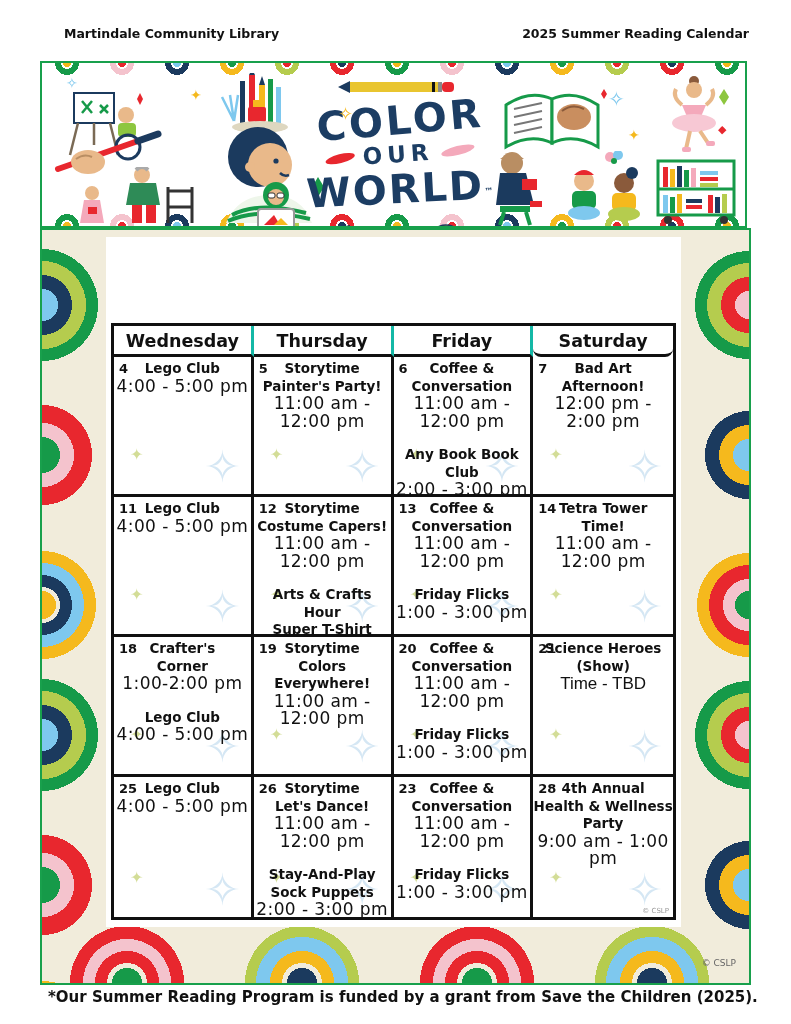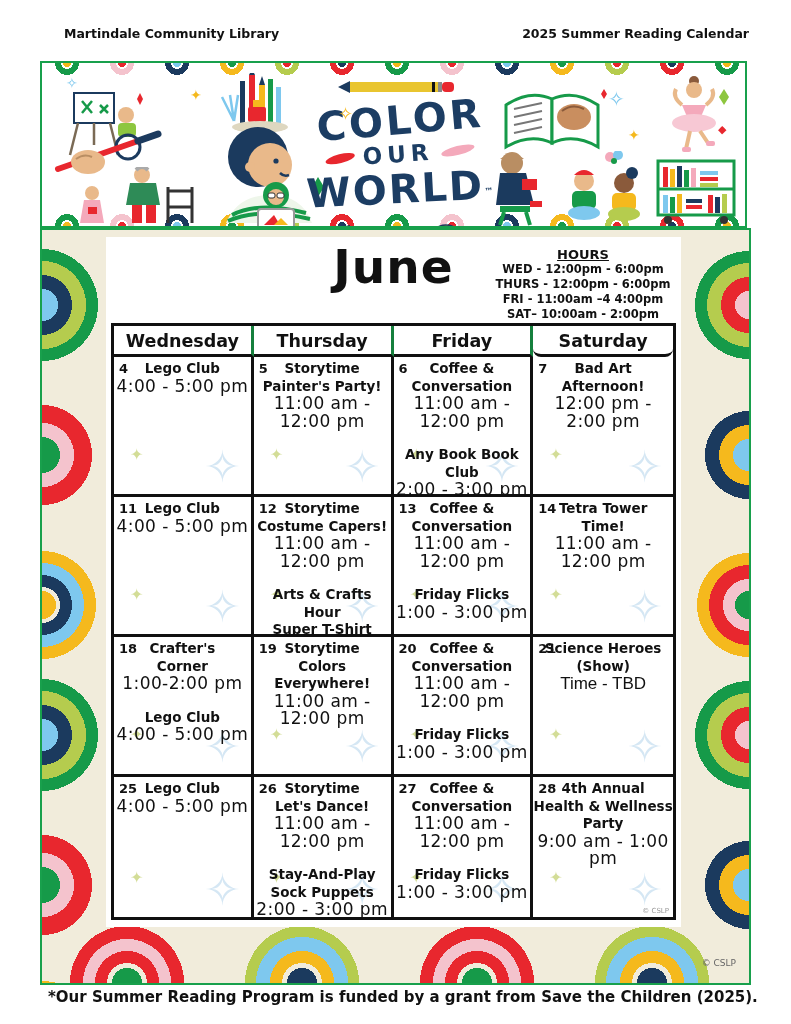--- a/index.html
+++ b/index.html
@@ -68,21 +68,21 @@
   .chead { position:relative; height:86px; }
   .june { position:absolute; left:50%; top:2px; transform:translateX(-50%);
           font-size:47px; font-weight:bold; letter-spacing:1px; }
   .hours { position:absolute; right:2px; top:10px; width:192px; text-align:center;
            font-weight:bold; font-size:11.5px; line-height:15px; }
   .hours .ht { font-size:13px; text-decoration:underline; }
 
   .grid { position:absolute; left:5px; right:5px; top:86px; display:grid;
           grid-template-columns:repeat(4,1fr); border:3px solid #101010; background:#fff; }
   .hcell { height:31px; line-height:31px; text-align:center; font-weight:bold; font-size:17.5px;
-           border-right:3px solid #15803d; border-bottom:3px solid #101010; }
+           border-right:3px solid #14b8a6; border-bottom:3px solid #101010; }
   .hcell:nth-child(4n) { border-right:none;border-radius:8px; }
   .cell { position:relative; height:140px; padding-top:3px; text-align:center;
           border-right:3px solid #101010; border-bottom:3px solid #101010; overflow:hidden; }
   .cell:nth-child(4n+8) { border-right:none; }  
   .cell.lastcol { border-right:none; }
   .cell.lastrow { border-bottom:none; }
   .cell::before { content:"✧"; position:absolute; right:10px; bottom:2px; font-size:44px;
                   color:#d5e7f4; font-weight:normal; z-index:0; }
   .cell::after { content:"✦"; position:absolute; left:16px; bottom:30px; font-size:16px; color:#d3dd97; }
   .day { position:absolute; left:5px; top:4px; font-weight:bold; font-size:13px; z-index:2; }
@@ -264,30 +264,20 @@
     <span class="spark" style="left:676px;top:60px;color:#e8272e;font-size:11px">◆</span>
   </div>
 
   <div class="section">
     <div class="strip left"></div>
     <div class="strip right"></div>
     <div class="strip bottom"></div>
     <div class="bordermark">© CSLP</div>
 
     <div class="content">
-      <div class="chead">
-        <div class="june">June</div>
-        <div class="hours">
-          <div class="ht">HOURS</div>
-          <div>WED - 12:00pm - 6:00pm</div>
-          <div>THURS - 12:00pm - 6:00pm</div>
-          <div>FRI -  11:00am –4 4:00pm</div>
-          <div>SAT– 10:00am - 2:00pm</div>
-        </div>
-      </div>
       <div class="grid">
           <div class="hcell">Wednesday</div>
           <div class="hcell">Thursday</div>
           <div class="hcell">Friday</div>
           <div class="hcell">Saturday</div>
           <div class="cell">
             <span class="day">4</span>
             <div class="line title">Lego Club</div>
             <div class="line time">4:00 - 5:00 pm</div>
           </div>
@@ -381,21 +371,21 @@
             <span class="day">26</span>
             <div class="line title">Storytime</div>
             <div class="line title">Let's Dance!</div>
             <div class="line time">11:00 am - 12:00 pm</div>
             <div class="line gap"></div>
             <div class="line title">Stay-And-Play</div>
             <div class="line title">Sock Puppets</div>
             <div class="line time">2:00 - 3:00 pm</div>
           </div>
           <div class="cell lastrow">
-            <span class="day">27</span>
+            <span class="day">23</span>
             <div class="line title">Coffee &amp;</div>
             <div class="line title">Conversation</div>
             <div class="line time">11:00 am - 12:00 pm</div>
             <div class="line gap"></div>
             <div class="line title">Friday Flicks</div>
             <div class="line time">1:00 - 3:00 pm</div>
           </div>
           <div class="cell lastcol lastrow">
             <span class="day">28</span>
             <div class="line title">4th Annual</div>

